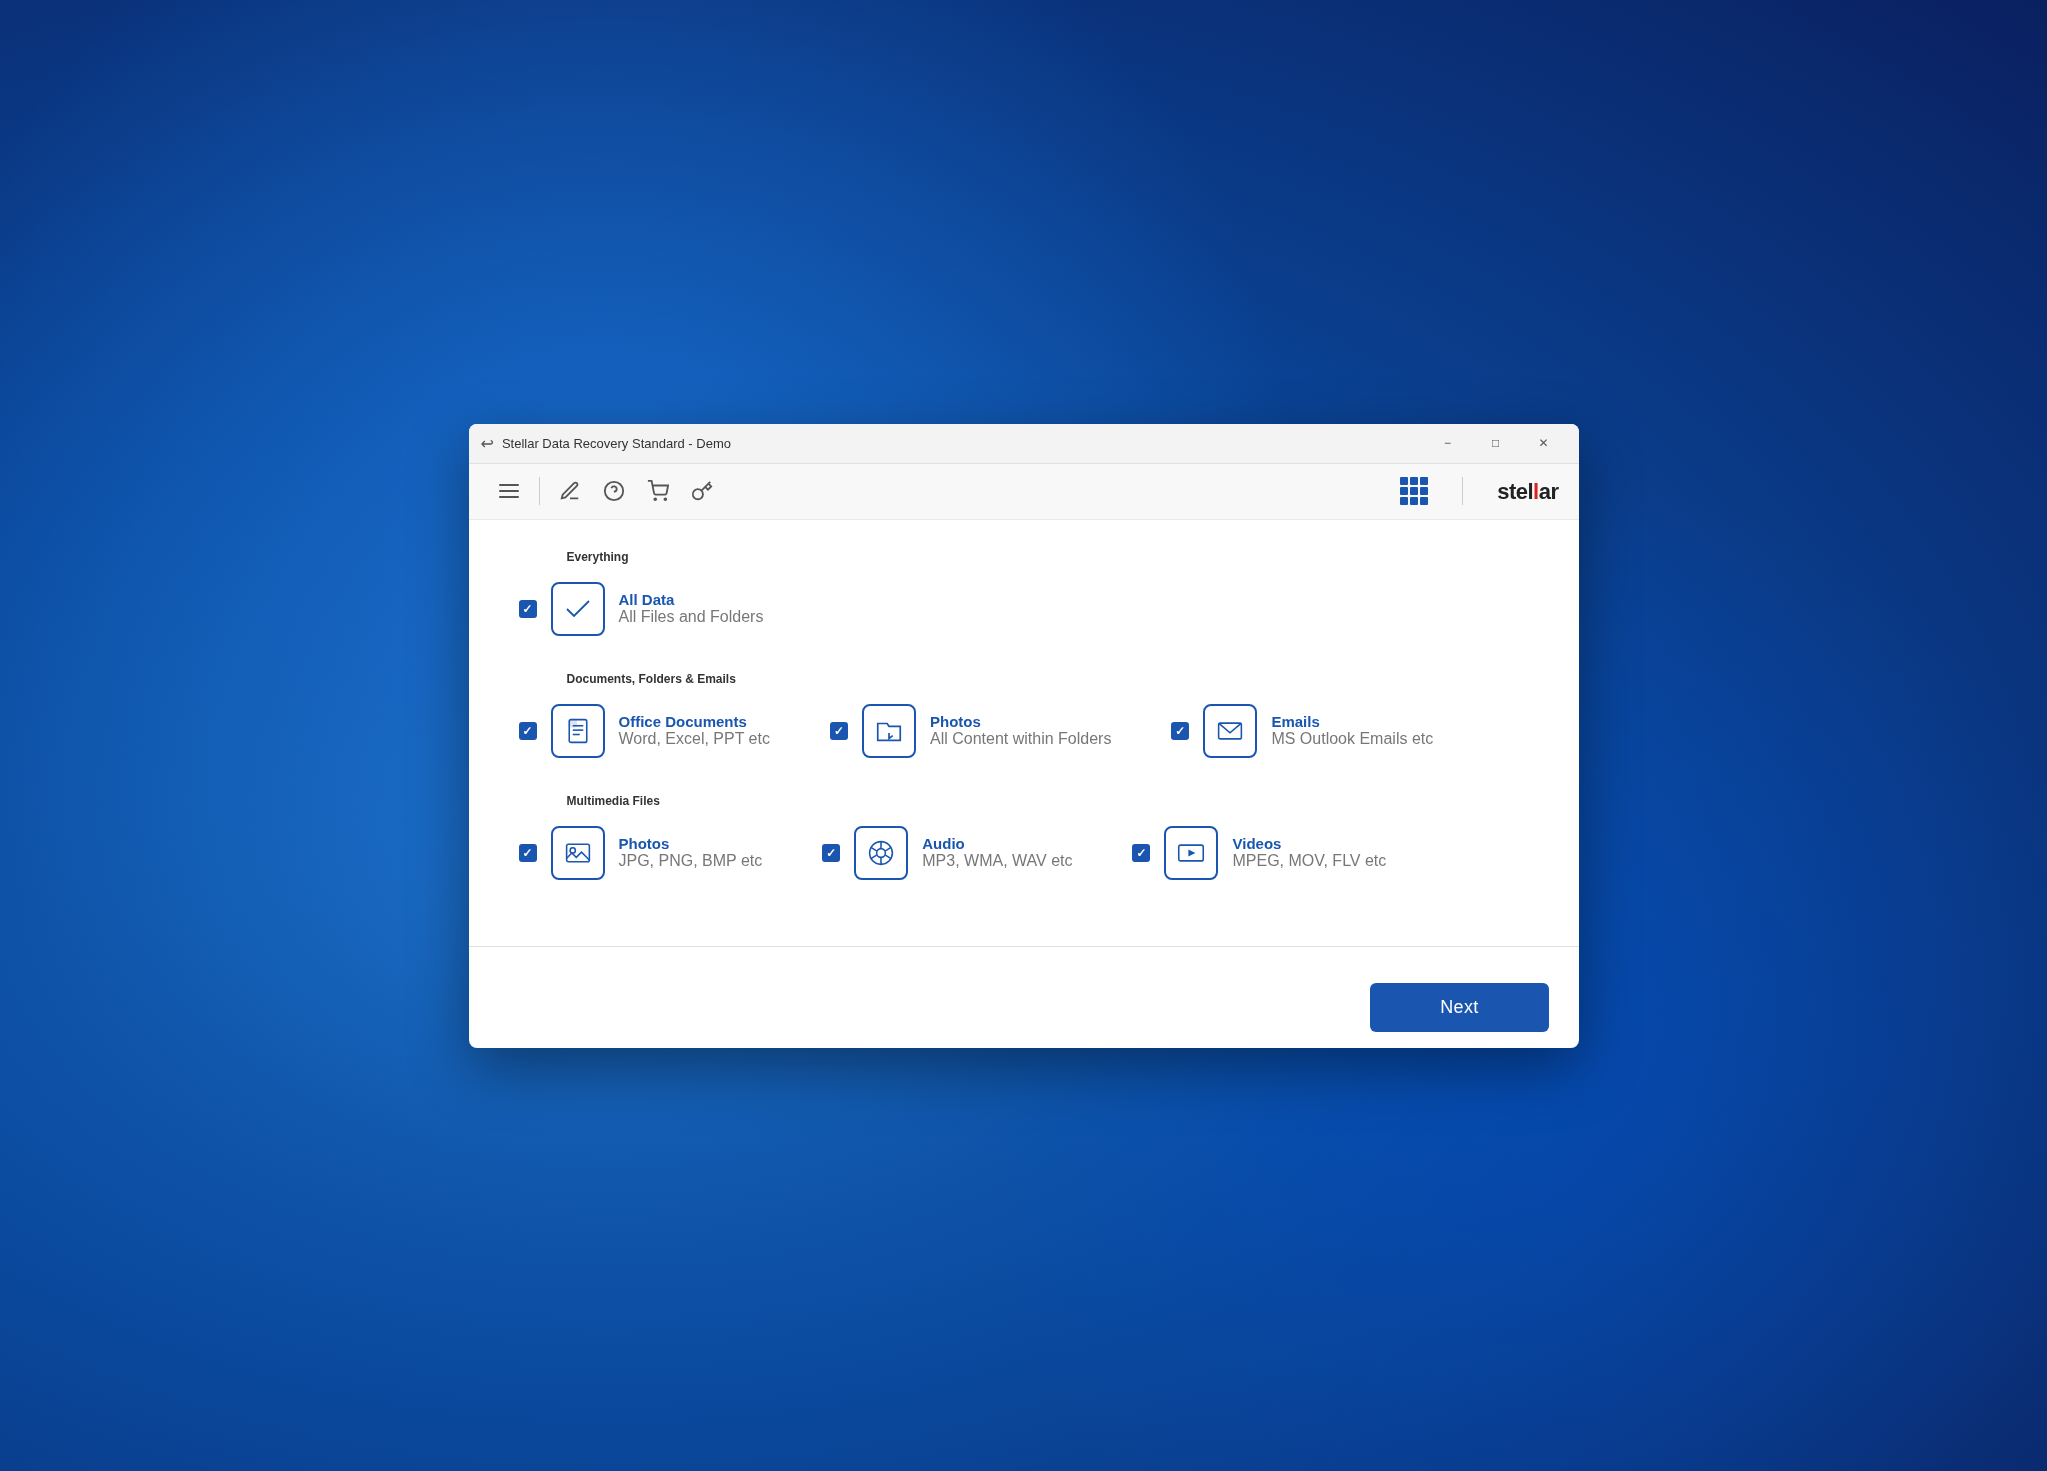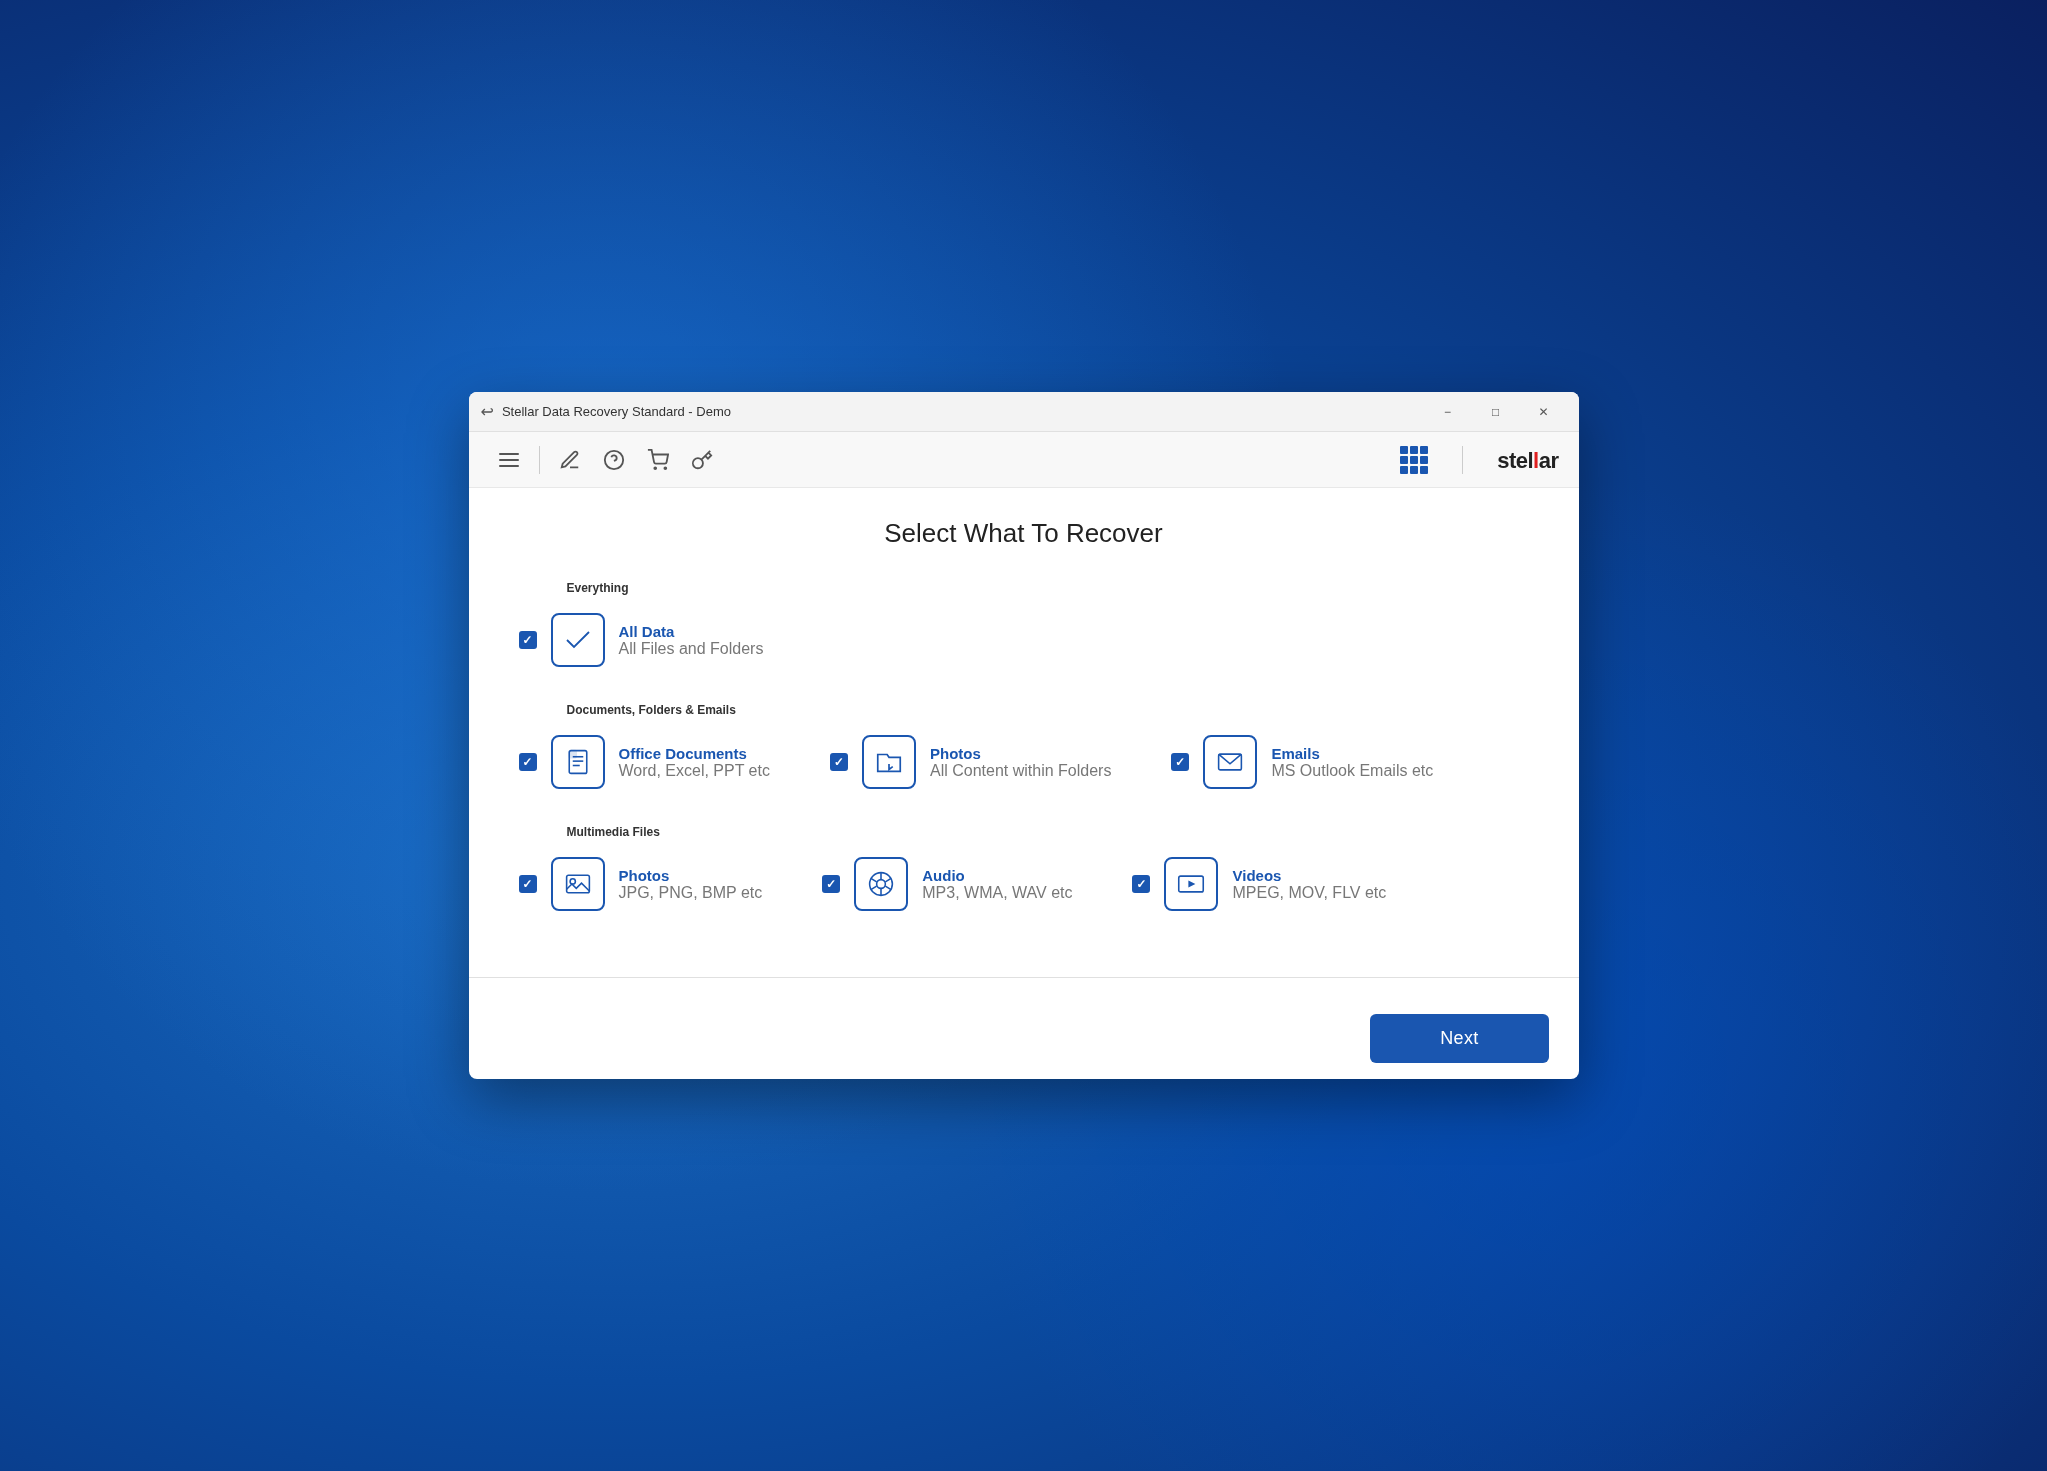--- a/index.html
+++ b/index.html
@@ -379,21 +379,20 @@
       </div>
       <div class="toolbar-separator"></div>
       <div class="stellar-logo">
         <span class="stellar-name">stel<span class="red-dot">l</span>ar</span>
       </div>
     </div>
   </div>
 
   <div class="content">
 
-    <h1 class="page-title">Select What To Recover</h1>
 
     <div class="section">
       <div class="section-title">Everything</div>
       <div class="items-row">
 
         <div class="recovery-item">
           <div class="item-checkbox">
             <span class="item-checkbox-check">✓</span>
           </div>
           <div class="item-icon-box checked-icon">

